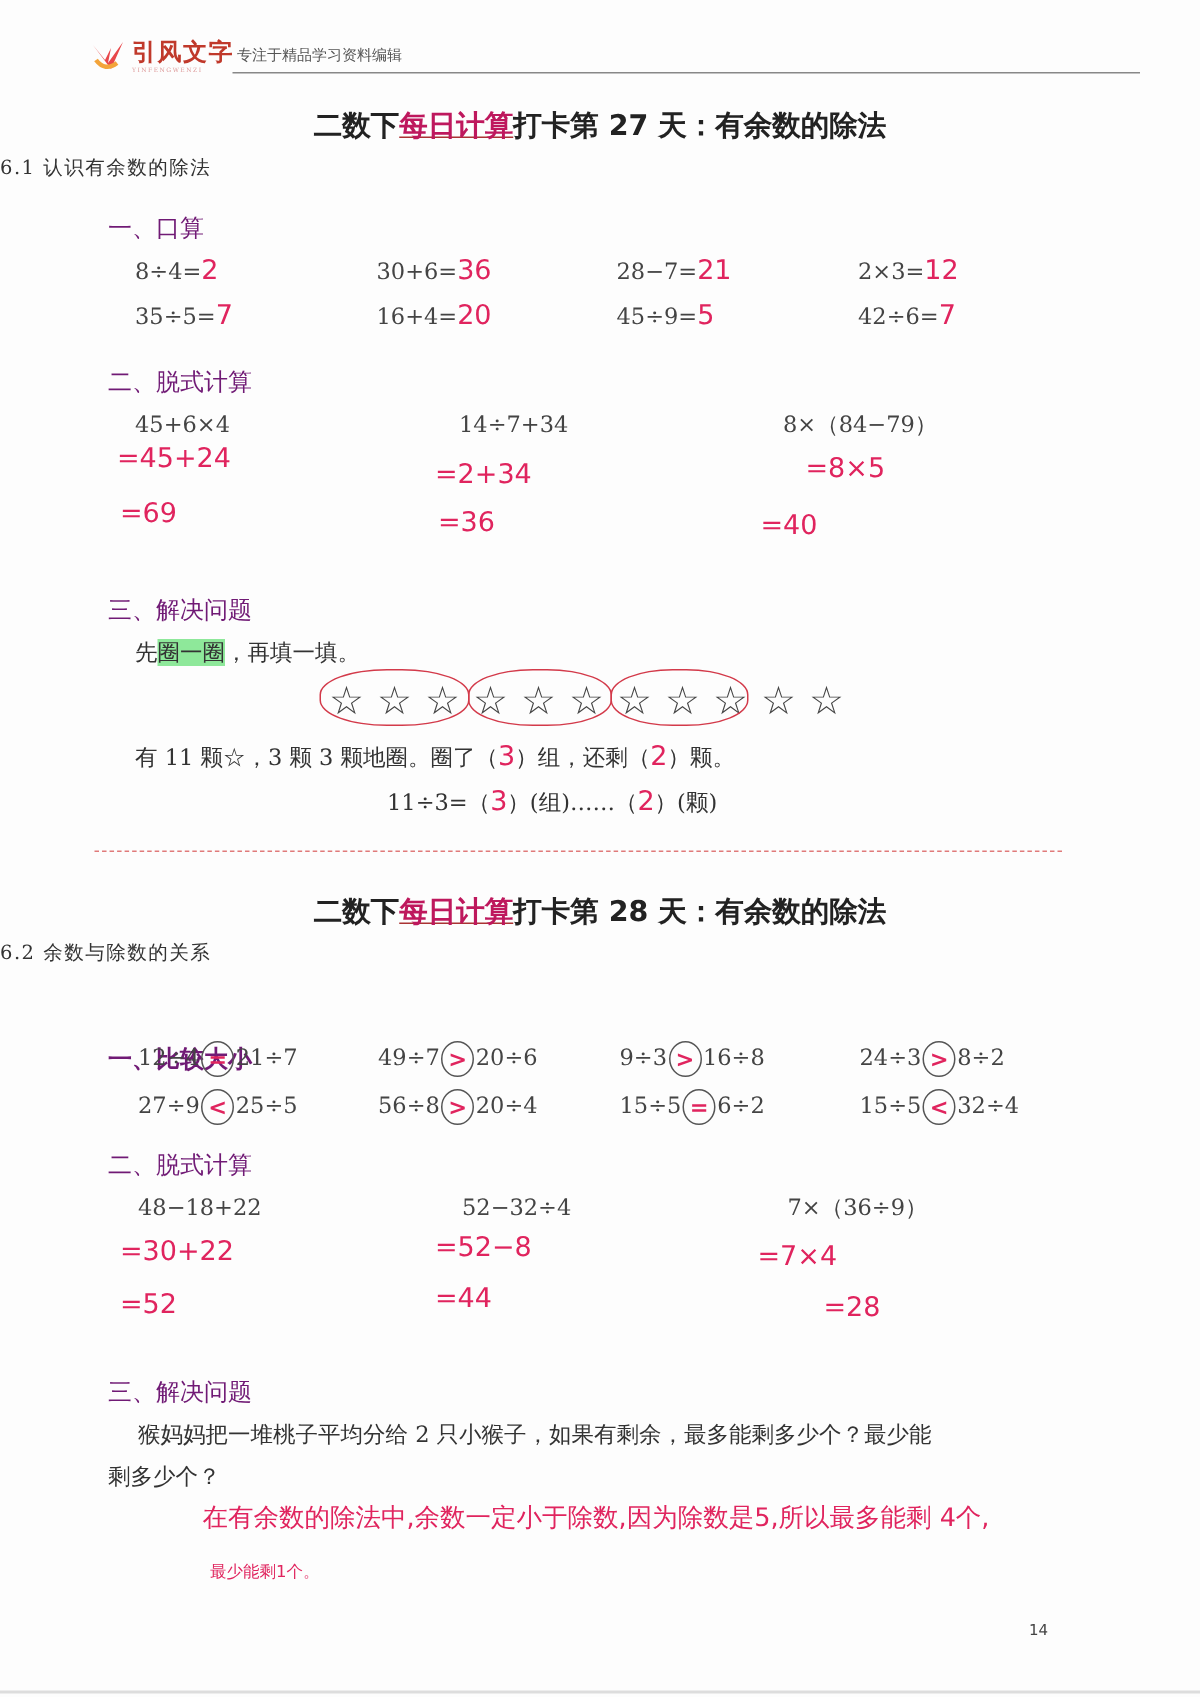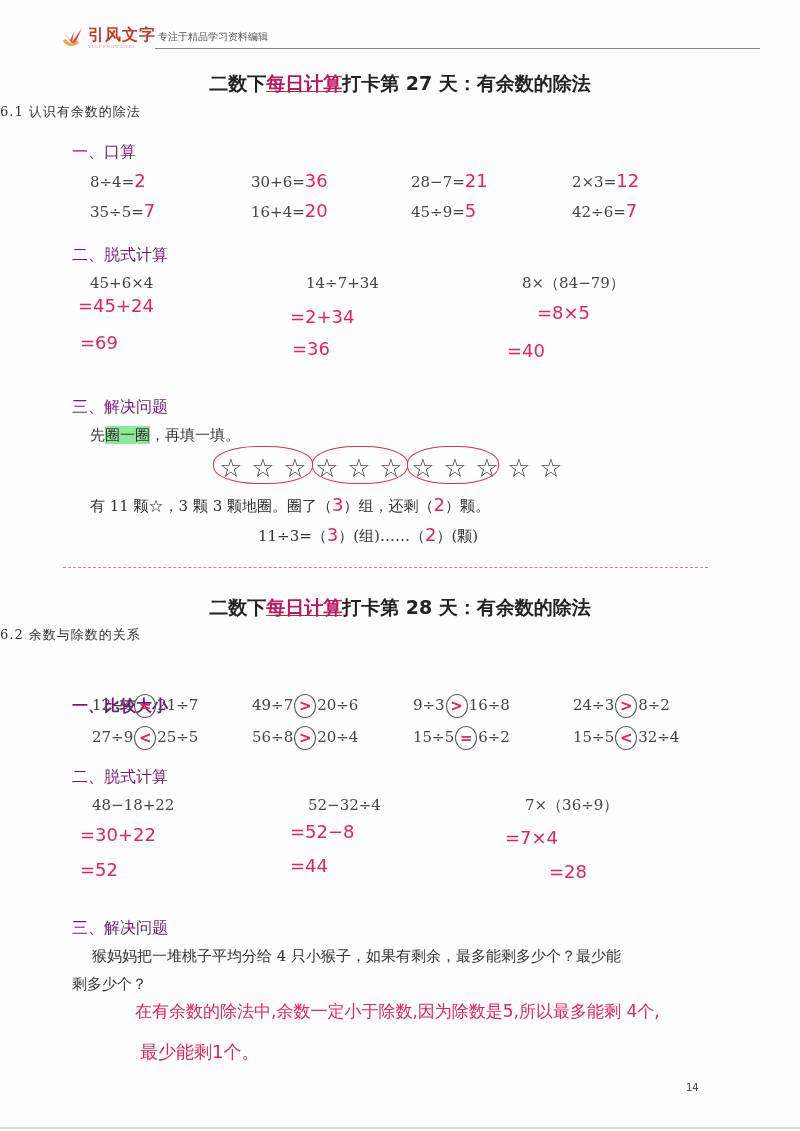--- a/index.html
+++ b/index.html
@@ -126,19 +126,19 @@
 <div class="hw" style="left:80px;top:824px;">=30+22</div>
 <div class="hw" style="left:80px;top:859px;">=52</div>
 <div class="eq" style="left:308px;top:796px;">52−32÷4</div>
 <div class="hw" style="left:290px;top:821px;">=52−8</div>
 <div class="hw" style="left:290px;top:855px;">=44</div>
 <div class="eq" style="left:525px;top:796px;">7×（36÷9）</div>
 <div class="hw" style="left:505px;top:827px;">=7×4</div>
 <div class="hw" style="left:505px;top:861px;margin-left:44px;">=28</div>
 
 <div class="sec" style="top:918px;">三、解决问题</div>
-<div class="text" style="left:92px;top:947px;">猴妈妈把一堆桃子平均分给 4 只小猴子，如果有剩余，最多能剩多少个？最少能</div>
+<div class="text" style="left:92px;top:947px;">猴妈妈把一堆桃子平均分给 2 只小猴子，如果有剩余，最多能剩多少个？最少能</div>
 <div class="text" style="left:72px;top:975px;">剩多少个？</div>
 <div class="hw" style="left:135px;top:1000px;font-size:17px;">在有余数的除法中,余数一定小于除数,因为除数是5,所以最多能剩 4个,</div>
-<div class="hw" style="left:140px;top:1040px;font-size:18px;">最少能剩1个。</div>
+<div class="hw" style="left:140px;top:1040px;font-size:11px;">最少能剩1个。</div>
 
 <div class="page-num">14</div>
 <div class="bottom-line"></div>
 
 </body></html>

